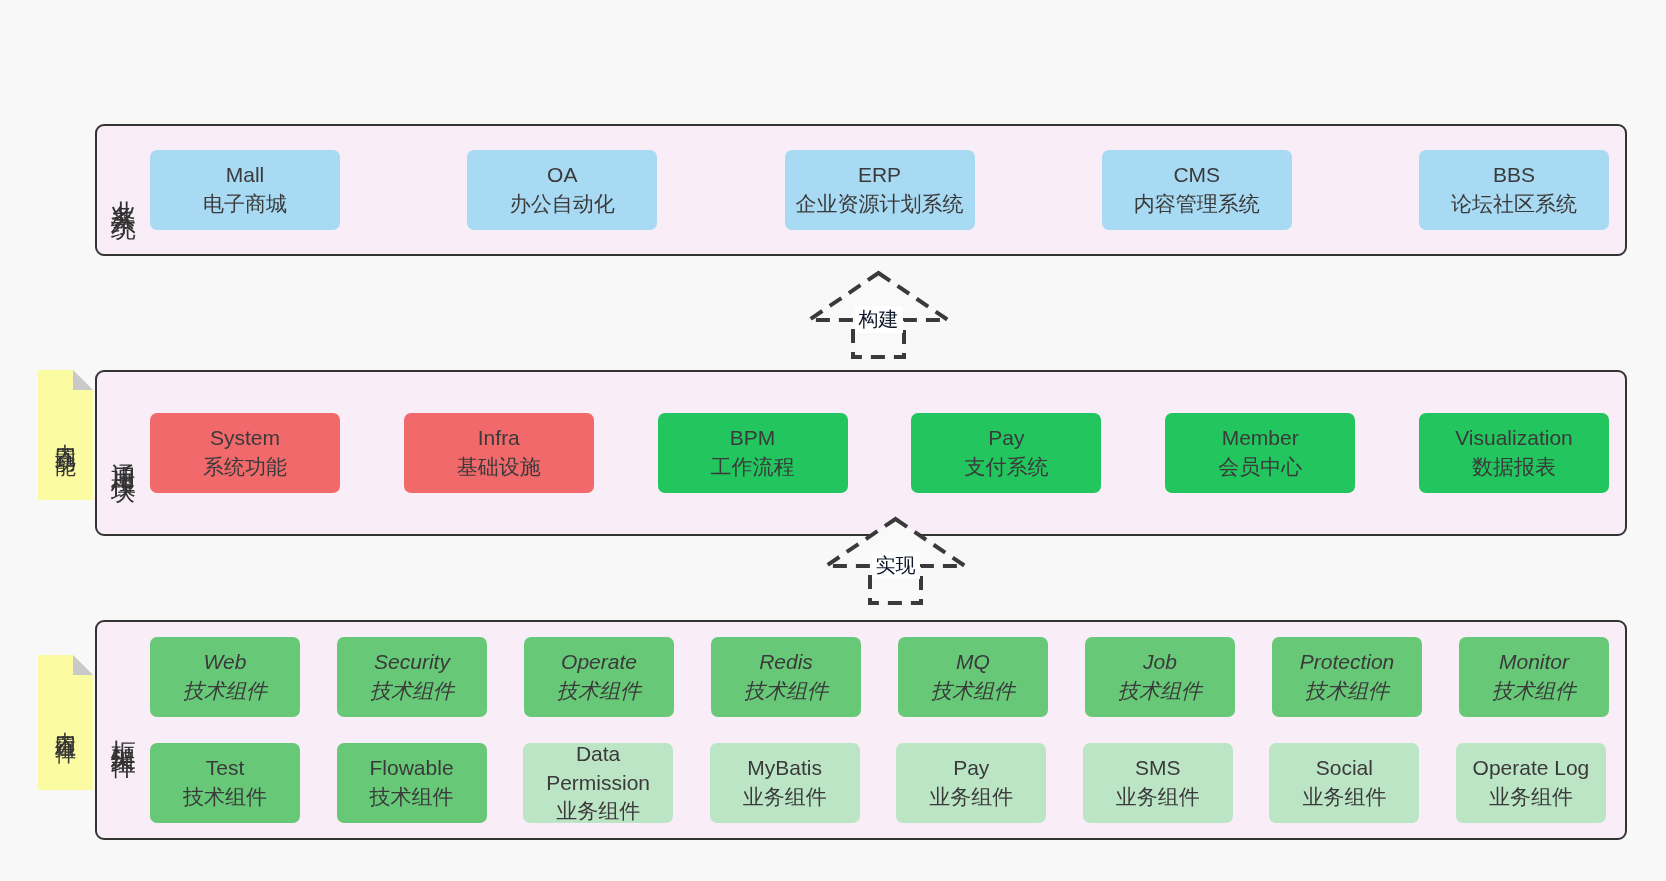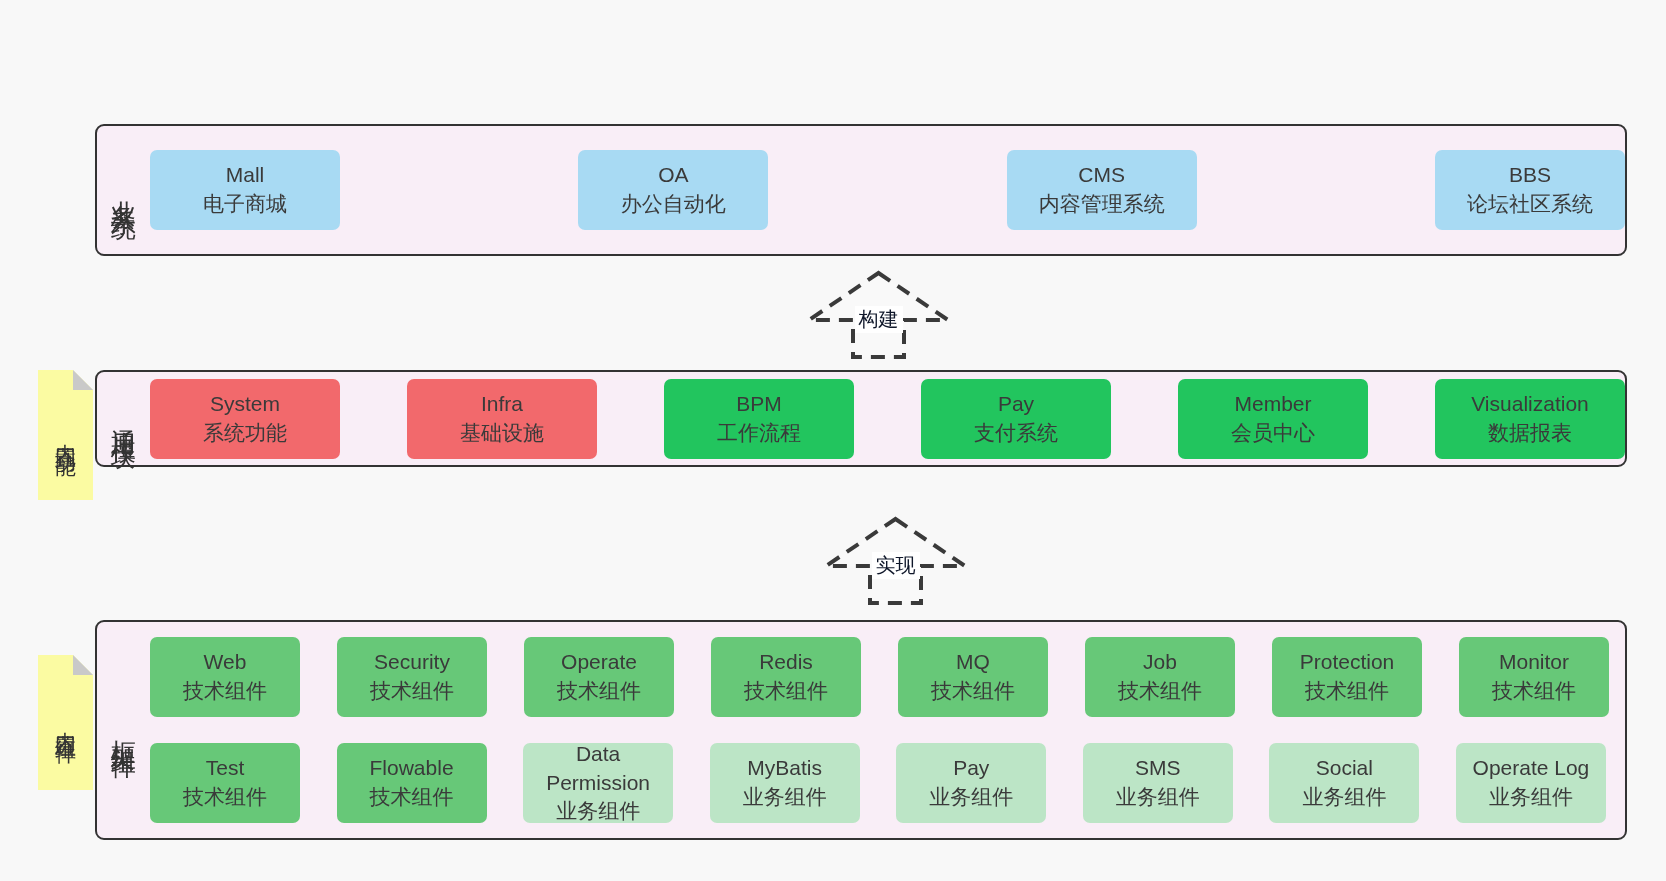--- a/index.html
+++ b/index.html
@@ -23,21 +23,21 @@
     width:1532px;
     background:#f9eef7;
     border:2px solid #333333;
     border-radius:9px;
     box-sizing:border-box;
     display:flex;
     align-items:center;
     z-index:1;
   }
   #layer-business   { top:124px; height:132px; }
-  #layer-modules    { top:370px; height:97px; }
+  #layer-modules    { top:370px; height:166px; }
   #layer-components { top:620px; height:220px; }
 
   .layer-label-col {
     flex:0 0 53px;
     display:flex;
     align-items:center;
     justify-content:center;
     align-self:stretch;
   }
   .v-text {
@@ -47,21 +47,21 @@
     letter-spacing:5px;
     line-height:1.05;
     color:#333;
   }
 
   .boxrow {
     flex:1;
     display:flex;
     justify-content:space-between;
     align-items:center;
-    padding-right:0;
+    padding-right:16px;
   }
   .boxrows {
     flex:1;
     display:flex;
     flex-direction:column;
     gap:26px;
     padding-right:16px;
   }
 
   
@@ -147,20 +147,24 @@
     <div class="boxrow">
       <div class="box w6 blue">
         <span class="box-name">Mall</span>
         <span class="box-desc">电子商城</span>
       </div>
       <div class="box w6 blue">
         <span class="box-name">OA</span>
         <span class="box-desc">办公自动化</span>
       </div>
       <div class="box w6 blue">
+        <span class="box-name">ERP</span>
+        <span class="box-desc">企业资源计划系统</span>
+      </div>
+      <div class="box w6 blue">
         <span class="box-name">CMS</span>
         <span class="box-desc">内容管理系统</span>
       </div>
       <div class="box w6 blue">
         <span class="box-name">BBS</span>
         <span class="box-desc">论坛社区系统</span>
       </div>
     </div>
   </div>
 
@@ -213,21 +217,21 @@
       <polygon points="72.5,3 142,50 98,50 98,87 47,87 47,50 3,50" fill="#f9f9f9" stroke="#3a3a3a" stroke-width="4" stroke-dasharray="14 9"></polygon>
     </svg>
     <span class="arrow-label">实现</span>
   </div>
 
   <div class="layer" id="layer-components">
     <div class="layer-label-col">
       <span class="v-text">框架组件</span>
     </div>
     <div class="boxrows">
-      <div class="boxrow" style="padding-right:0;">
+      <div class="boxrow" style="padding-right:0;font-style:italic;">
         <div class="box w8 green">
           <span class="box-name">Web</span>
           <span class="box-desc">技术组件</span>
         </div>
         <div class="box w8 green">
           <span class="box-name">Security</span>
           <span class="box-desc">技术组件</span>
         </div>
         <div class="box w8 green">
           <span class="box-name">Operate</span>

